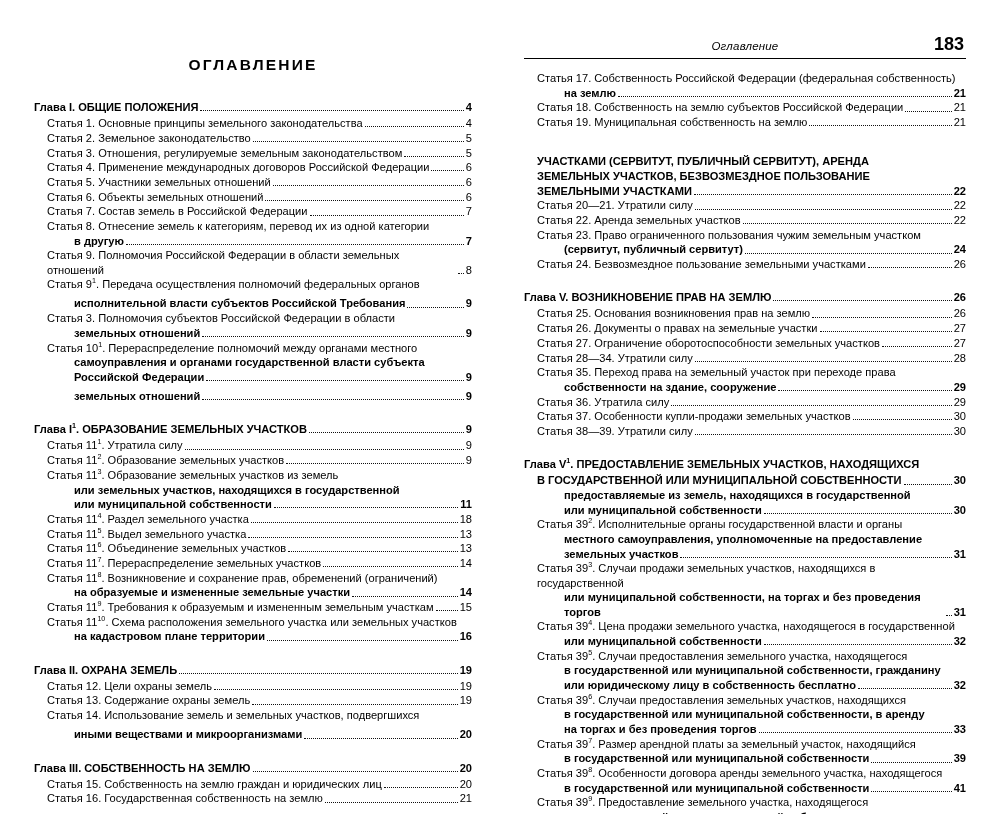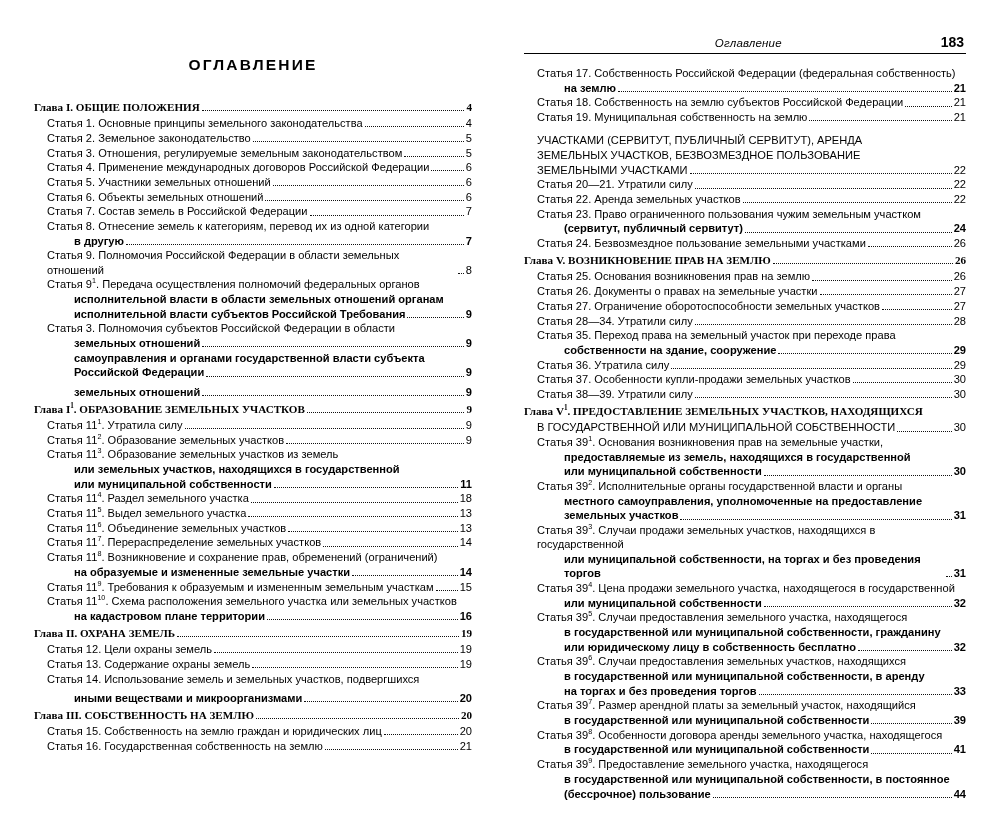--- a/index.html
+++ b/index.html
@@ -44,21 +44,21 @@
   }
   .running-head .rh-title {
     font-style: italic;
     font-size: 11.5px;
     letter-spacing: .2px;
     flex: 1;
     text-align: center;
     padding-left: 30px;
   }
   .running-head .rh-page {
-    font-size: 14px;
+    font-size: 18px;
     font-weight: bold;
   }
   .toc-title {
     text-align: center;
     font-weight: bold;
     font-size: 15.5px;
     letter-spacing: 2.2px;
     margin: 38px 0 26px 0;
   }
   
@@ -79,38 +79,37 @@
     min-width: 6px;
     height: 1px;
   }
   .entry .pg {
     flex: 0 0 auto;
     font-size: 11.1px;
     padding-left: 1px;
   }
   .chapter {
     font-weight: bold;
-    margin-top: 3px;
+    margin-top: 19px;
     margin-bottom: 2px;
-    font-family: Liberation Serif, serif;
   }
   .chapter .txt { font-weight: bold; }
   .chapter .pg { font-weight: bold; }
   .art {
     margin-left: 13px;
   }
   
   .cont {
     margin-left: 13px;
     padding-left: 27px;
     font-weight: bold;
   }
   .cont-ch {
     padding-left: 13px;
-    font-weight: normal;
+    font-weight: bold;
   }
   .noleader .leader { border-bottom: none; }
   sup {
     font-size: 7.2px;
     vertical-align: super;
     line-height: 0;
   }
 </style>
 </head>
 <body>
@@ -174,38 +173,42 @@
           <span class="txt">Статья 9. Полномочия Российской Федерации в области земельных отношений</span>
           <span class="leader"></span>
           <span class="pg">8</span>
         </div>
         <div class="entry art noleader">
           <span class="txt">Статья 9<sup>1</sup>. Передача осуществления полномочий федеральных органов</span>
           <span class="leader"></span>
           <span class="pg"></span>
         </div>
         <div class="entry cont noleader">
-          <span class="txt">исполнительной власти в области земельных отношений органам</span>
           <span class="leader"></span>
           <span class="pg"></span>
         </div>
         <div class="entry cont">
           <span class="txt">исполнительной власти субъектов Российской Требования</span>
           <span class="leader"></span>
           <span class="pg">9</span>
         </div>
         <div class="entry art noleader">
           <span class="txt">Статья 3. Полномочия субъектов Российской Федерации в области</span>
           <span class="leader"></span>
           <span class="pg"></span>
         </div>
         <div class="entry cont">
           <span class="txt">земельных отношений</span>
           <span class="leader"></span>
           <span class="pg">9</span>
+        </div>
+        <div class="entry art noleader">
+          <span class="txt">Статья 10<sup>1</sup>. Перераспределение полномочий между органами местного</span>
+          <span class="leader"></span>
+          <span class="pg"></span>
         </div>
         <div class="entry cont noleader">
           <span class="txt">самоуправления и органами государственной власти субъекта</span>
           <span class="leader"></span>
           <span class="pg"></span>
         </div>
         <div class="entry cont">
           <span class="txt">Российской Федерации</span>
           <span class="leader"></span>
           <span class="pg">9</span>
@@ -464,25 +467,20 @@
         <div class="entry chapter noleader">
           <span class="txt">Глава V<sup>1</sup>. ПРЕДОСТАВЛЕНИЕ ЗЕМЕЛЬНЫХ УЧАСТКОВ, НАХОДЯЩИХСЯ</span>
           <span class="leader"></span>
           <span class="pg"></span>
         </div>
         <div class="entry cont-ch">
           <span class="txt">В ГОСУДАРСТВЕННОЙ ИЛИ МУНИЦИПАЛЬНОЙ СОБСТВЕННОСТИ</span>
           <span class="leader"></span>
           <span class="pg">30</span>
         </div>
-        <div class="entry art noleader">
-          <span class="txt">Статья 39<sup>1</sup>. Основания возникновения прав на земельные участки,</span>
-          <span class="leader"></span>
-          <span class="pg"></span>
-        </div>
         <div class="entry cont noleader">
           <span class="txt">предоставляемые из земель, находящихся в государственной</span>
           <span class="leader"></span>
           <span class="pg"></span>
         </div>
         <div class="entry cont">
           <span class="txt">или муниципальной собственности</span>
           <span class="leader"></span>
           <span class="pg">30</span>
         </div>

